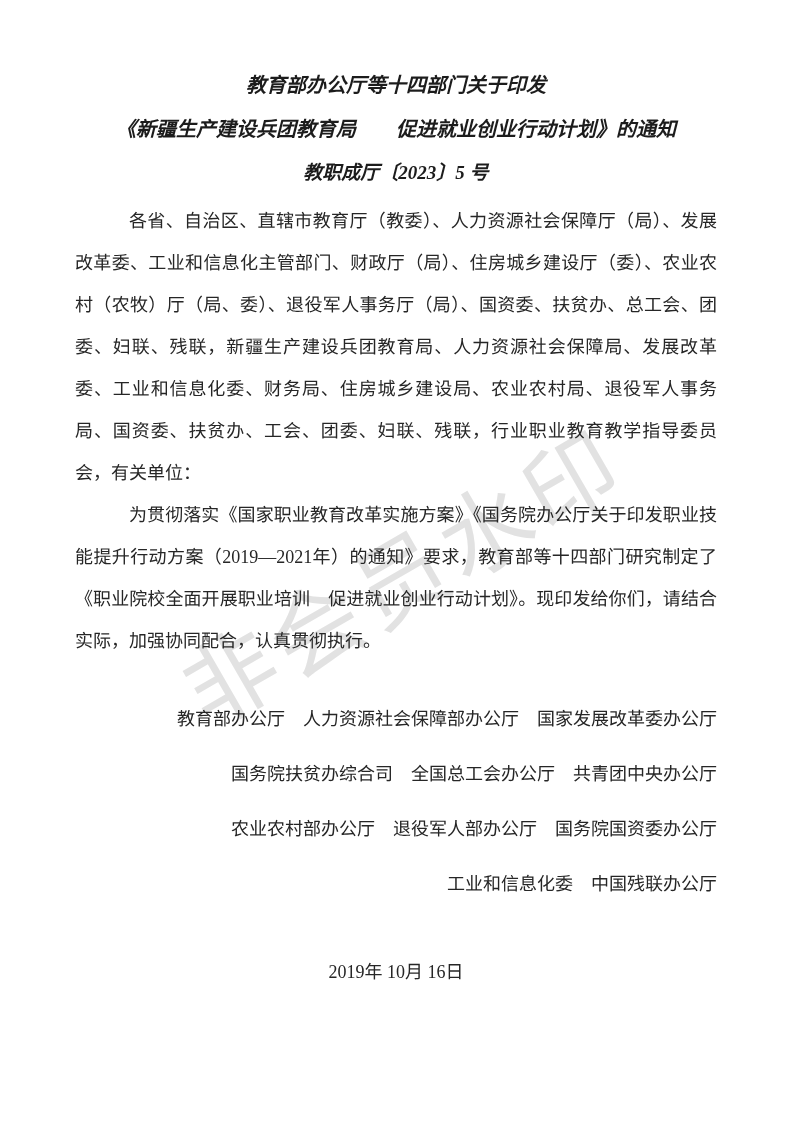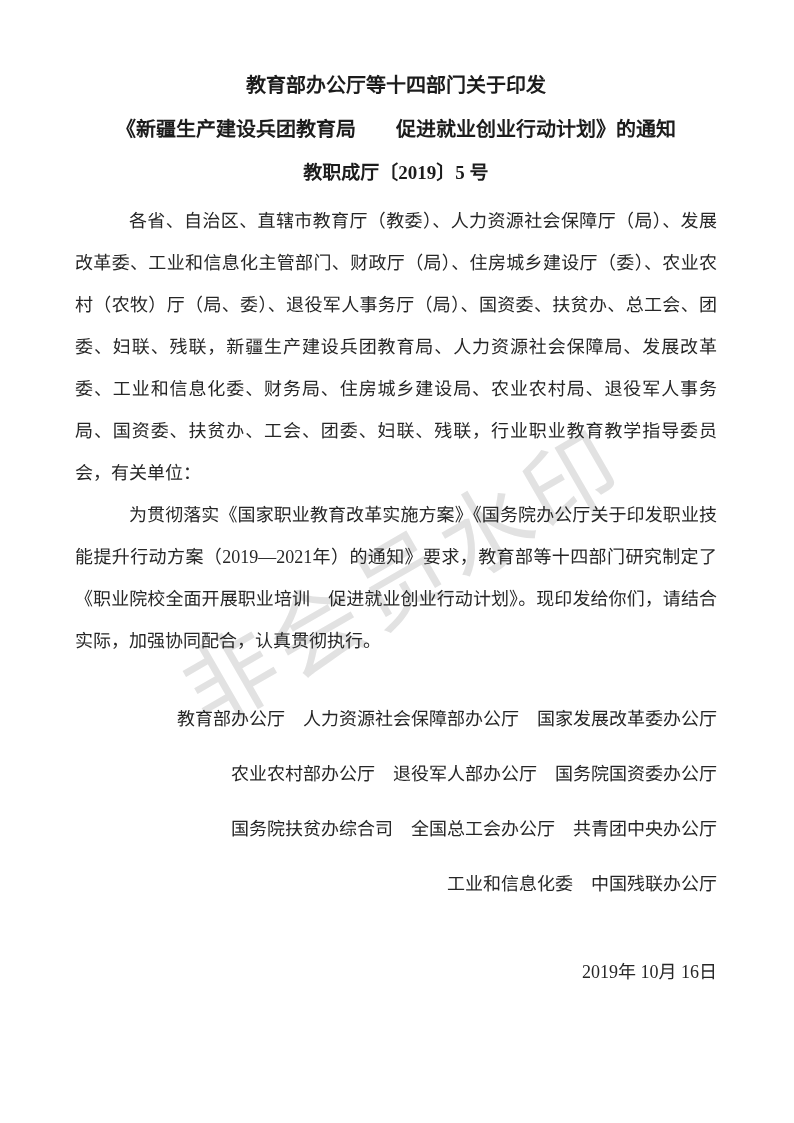--- a/index.html
+++ b/index.html
@@ -36,20 +36,21 @@
     z-index: 1;
     padding: 63px 77px 0 75px;
   }
   .title-line {
     text-align: center;
     font-weight: bold;
     color: #1c1c1c;
     line-height: 44px;
     font-size: 20px;
     white-space: nowrap;
+    font-style: italic;
   }
   .doc-number {
     font-size: 19px;
   }
   .body-block {
     margin-top: 5px;
   }
   .body-block p {
     margin: 0;
     font-size: 18px;
@@ -66,47 +67,47 @@
     font-size: 18px;
     line-height: 55px;
     text-align: right;
     white-space: nowrap;
     color: #262626;
   }
   .date-line {
     margin-top: 33px;
     font-size: 18px;
     line-height: 55px;
-    text-align: right;
+    text-align: center;
     color: #262626;
   }
 </style>
 </head>
 <body>
 
 <div class="page">
 
   <div class="watermark">非会员水印</div>
 
   <div class="content">
 
     <div class="title-line">教育部办公厅等十四部门关于印发</div>
 
     <div class="title-line">《新疆生产建设兵团教育局　　促进就业创业行动计划》的通知</div>
 
-    <div class="title-line doc-number">教职成厅〔2019〕5 号</div>
+    <div class="title-line doc-number">教职成厅〔2023〕5 号</div>
 
     <div class="body-block">
       <p>各省、自治区、直辖市教育厅（教委）、人力资源社会保障厅（局）、发展改革委、工业和信息化主管部门、财政厅（局）、住房城乡建设厅（委）、农业农村（农牧）厅（局、委）、退役军人事务厅（局）、国资委、扶贫办、总工会、团委、妇联、残联，新疆生产建设兵团教育局、人力资源社会保障局、发展改革委、工业和信息化委、财务局、住房城乡建设局、农业农村局、退役军人事务局、国资委、扶贫办、工会、团委、妇联、残联，行业职业教育教学指导委员会，有关单位：</p>
       <p>为贯彻落实《国家职业教育改革实施方案》《国务院办公厅关于印发职业技能提升行动方案（2019—2021年）的通知》要求，教育部等十四部门研究制定了《职业院校全面开展职业培训　促进就业创业行动计划》。现印发给你们，请结合实际，加强协同配合，认真贯彻执行。</p>
     </div>
 
     <div class="signatures">
       <div class="signature-line">教育部办公厅　人力资源社会保障部办公厅　国家发展改革委办公厅</div>
+      <div class="signature-line">国务院扶贫办综合司　全国总工会办公厅　共青团中央办公厅</div>
       <div class="signature-line">农业农村部办公厅　退役军人部办公厅　国务院国资委办公厅</div>
-      <div class="signature-line">国务院扶贫办综合司　全国总工会办公厅　共青团中央办公厅</div>
       <div class="signature-line">工业和信息化委　中国残联办公厅</div>
     </div>
 
     <div class="date-line">2019年 10月 16日</div>
 
   </div>
 </div>
 
 </body></html>

